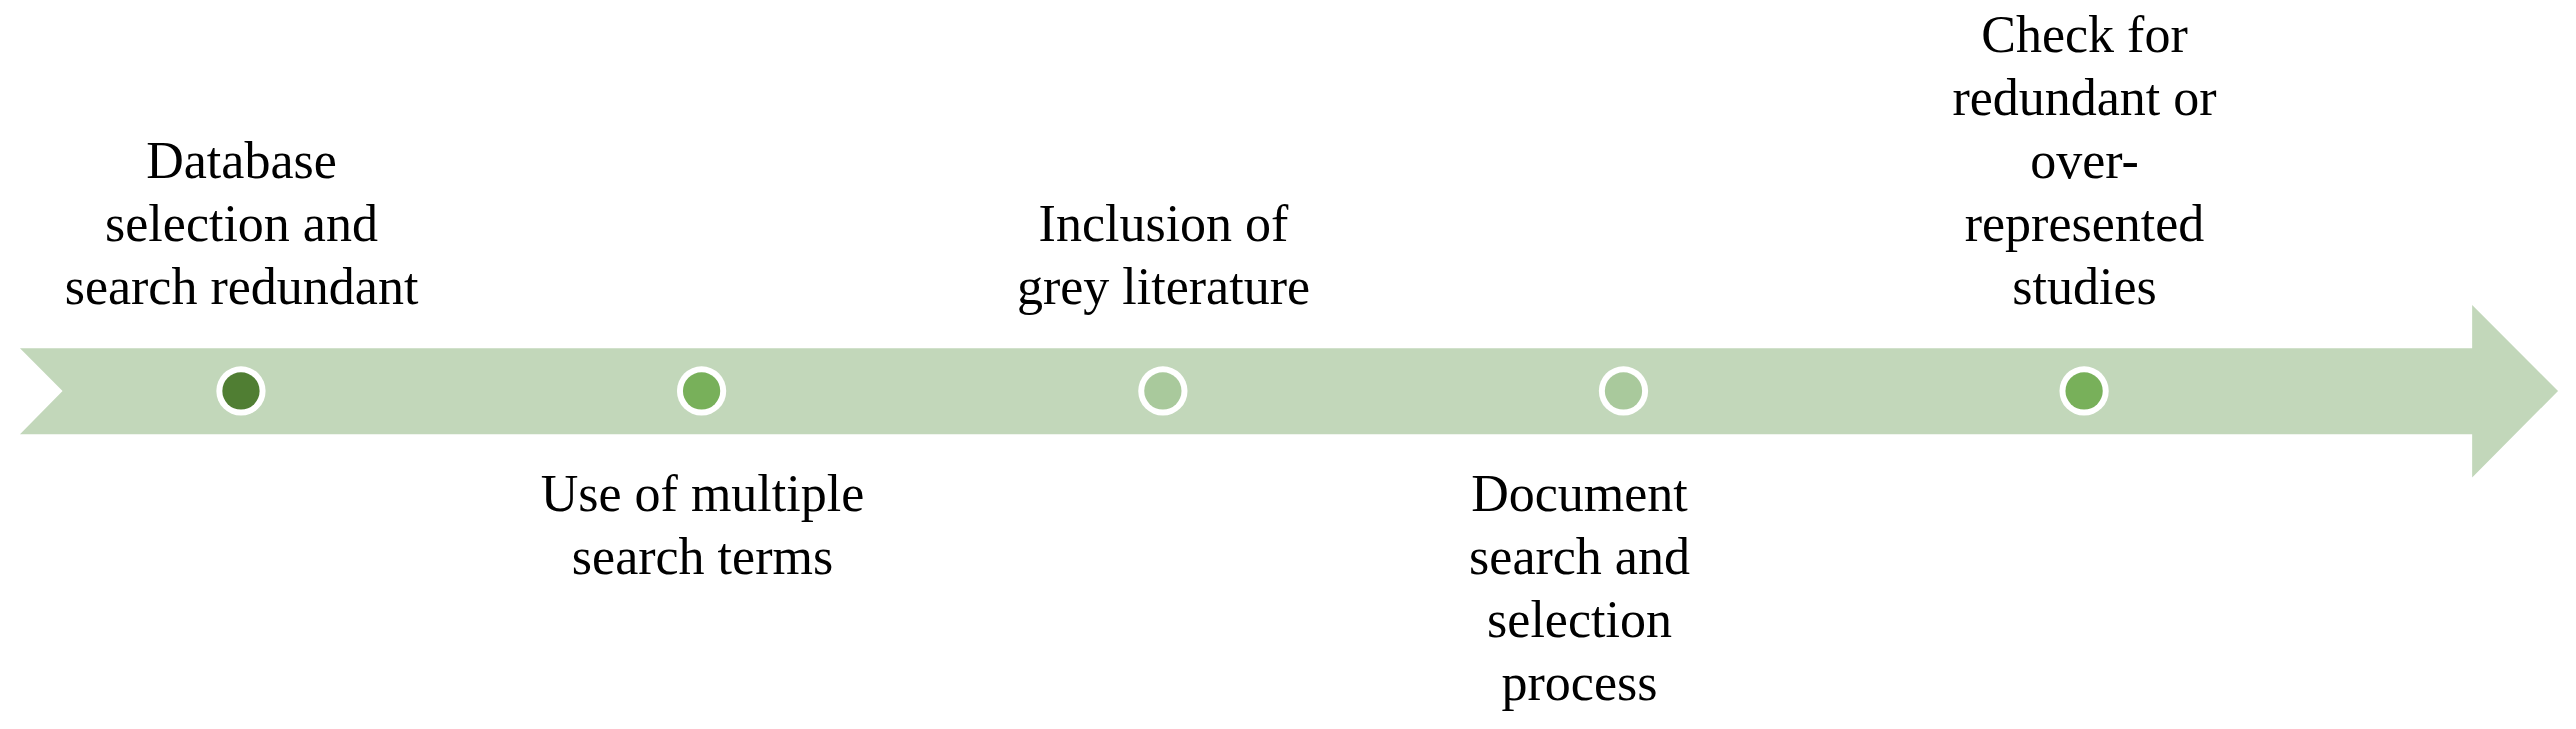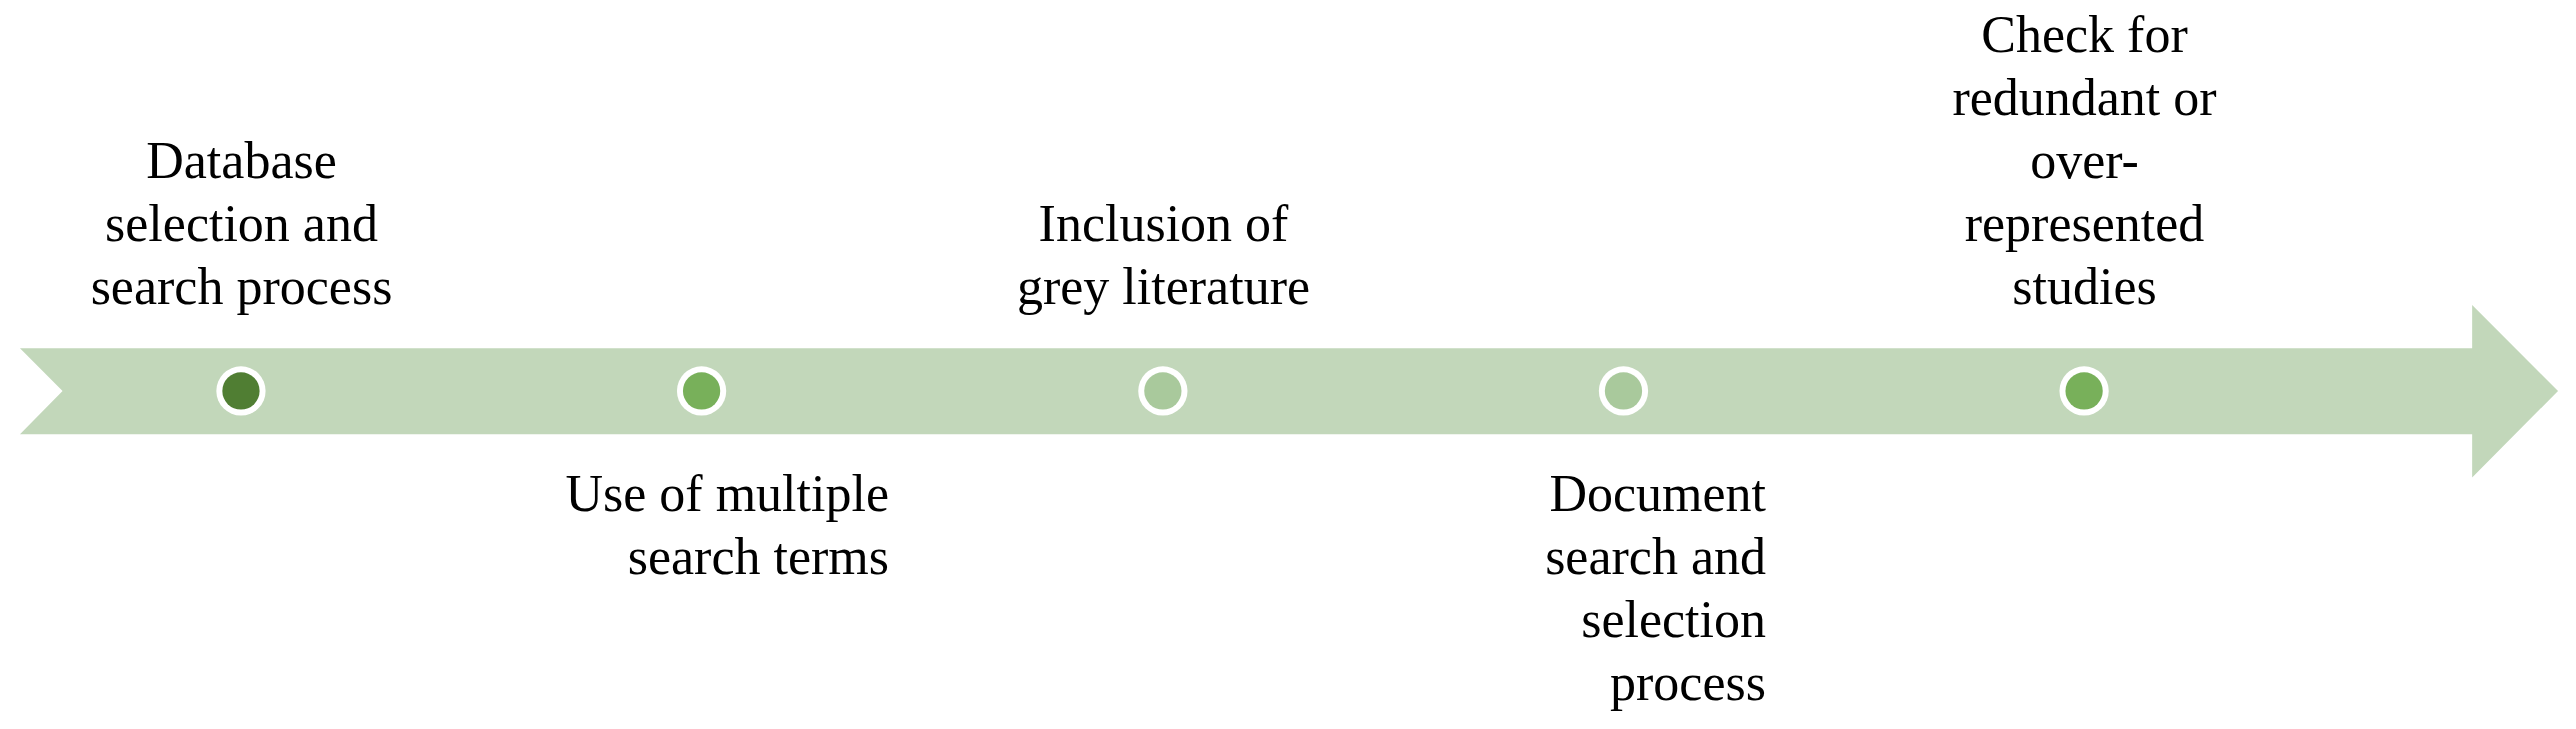--- a/index.html
+++ b/index.html
@@ -32,21 +32,20 @@
       line-height: 63px;
       white-space: pre-line;
     }
     .label.top {
       
       bottom: calc(730px - 318px);
     }
     .label.bottom {
       
       top: 462px;
-      text-align: right;
     }
   </style>
 </head>
 <body>
 
 <svg id="diagram-svg" viewBox="0 0 3870 1096" xmlns="http://www.w3.org/2000/svg">
   <polygon points="30,523 3714,523 3714,458 3843,587 3714,717 3714,652 30,652 94,587" fill="#C2D7BA"></polygon>
 
   <g>
     <circle cx="362" cy="587" r="37" fill="#FFFFFF"></circle>
@@ -65,21 +64,21 @@
     <circle class="dot-fill" cx="2439" cy="587" r="28" fill="#A9C99C"></circle>
   </g>
   <g>
     <circle cx="3131" cy="587" r="37" fill="#FFFFFF"></circle>
     <circle class="dot-fill" cx="3131" cy="587" r="28" fill="#78B05A"></circle>
   </g>
 </svg>
 
 <div class="label top" style="left:241px;">Database
 selection and
-search process</div>
+search redundant</div>
 
 <div class="label bottom" style="left:702px;">Use of multiple
 search terms</div>
 
 <div class="label top" style="left:1163px;text-align:center;">Inclusion of
 grey literature</div>
 
 <div class="label bottom" style="left:1579px;">Document
 search and
 selection

